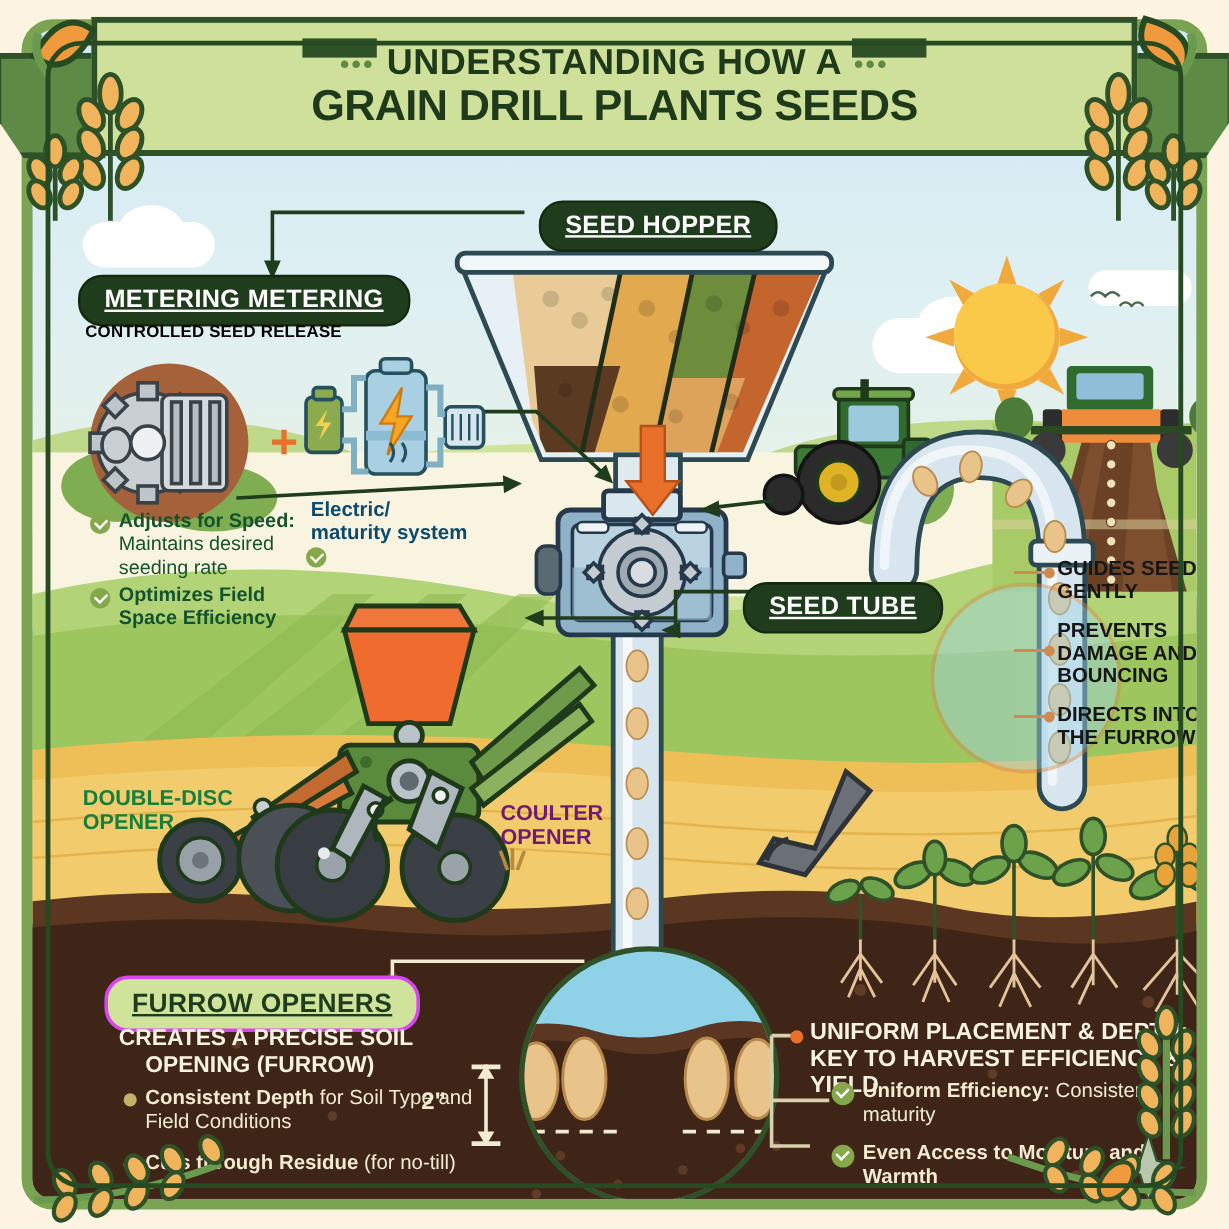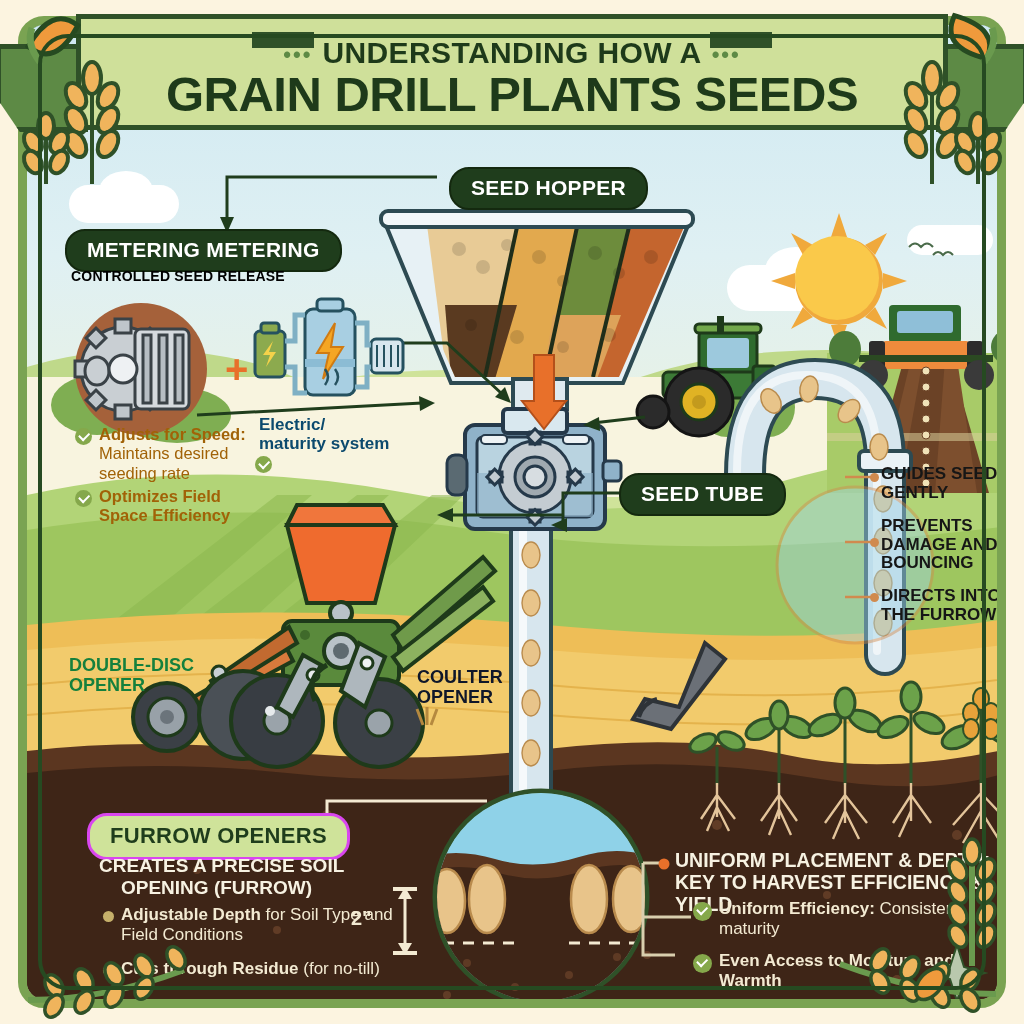--- a/index.html
+++ b/index.html
@@ -44,48 +44,49 @@
   .banner-notch.l { left: 176px; }
   .banner-notch.r { right: 176px; }
   .title-eyebrow {
     position: absolute; top: 22px; left: 0; width: 100%;
     text-align: center; font-size: 30px; font-weight: 700; letter-spacing: 0.4px;
     color: #1e3a1a; font-family: "Liberation Sans", sans-serif;
   }
   .title-eyebrow .dashes { display: inline-block; color: #5d8a45; font-size: 22px; vertical-align: middle; margin: 0 10px; letter-spacing: 2px; }
   .title-main {
     position: absolute; top: 56px; left: 0; width: 100%;
-    text-align: center; font-size: 49px; font-weight: 700; letter-spacing: -0.5px;
+    text-align: center; font-size: 36px; font-weight: 700; letter-spacing: -0.5px;
     color: #1e3a1a; line-height: 1;
   }
   .corner-wheat { position: absolute; z-index: 55; }
 
   
   .pill {
     position: absolute; z-index: 45;
     background: #1f3d1c; color: #ffffff;
     font-size: 21px; font-weight: 700; letter-spacing: 0.3px;
     padding: 7px 20px 8px; border-radius: 20px; white-space: nowrap;
     border: 2px solid #14290f;
+    text-decoration: underline;
   }
   .pill.light { background: #cfe39a; color: #1f3d1c; border: 3px solid #d946ef; }
 
   
   .subhead { position: absolute; font-size: 14px; font-weight: 700; color: #000000; letter-spacing: 0.2px; z-index: 45; }
   .bullet-row { display: flex; align-items: flex-start; gap: 7px; margin-bottom: 4px; }
   .check {
     flex: 0 0 auto; width: 17px; height: 17px; border-radius: 50%;
     background: #85a84b; position: relative; margin-top: 3px;
   }
   .check::after {
     content: ""; position: absolute; left: 4px; top: 4px; width: 8px; height: 4.5px;
     border-left: 2.2px solid #fff; border-bottom: 2.2px solid #fff; transform: rotate(-45deg);
   }
   .dot-b { flex: 0 0 auto; width: 11px; height: 11px; border-radius: 50%; background: #c6b06a; margin-top: 6px; }
-  .btxt { font-size: 16.5px; line-height: 1.17; color: #a16207; }
+  .btxt { font-size: 16.5px; line-height: 1.17; color: #14532d; }
   .btxt b { font-weight: 700; }
 
   
   .rt-item { position: absolute; font-size: 17px; font-weight: 700; line-height: 1.1; color: #161616; z-index: 45; }
   .rt-dot { position: absolute; width: 9px; height: 9px; border-radius: 50%; background: #d08a4e; z-index: 46; }
 
   
   .hopper { position: absolute; z-index: 30; }
 
   .metbox { position: absolute; z-index: 32; }
@@ -555,29 +556,29 @@
       </g>
     </svg>
     <svg style="position:absolute;left:628px;top:830px;z-index:46" width="18" height="18">
       <circle cx="9" cy="9" r="5.5" fill="#e8702a"></circle>
     </svg>
     <div class="rt-dot" style="left:843px;top:448px;"></div>
     <div class="rt-dot" style="left:843px;top:513px;"></div>
     <div class="rt-dot" style="left:843px;top:568px;"></div>
 
     <div class="pill" style="left:422px;top:142px;">SEED HOPPER</div>
-    <div class="pill" style="left:592px;top:448px;">SEED TUBE</div>
+    <div class="pill" style="left:592px;top:460px;">SEED TUBE</div>
     <div class="pill" style="left:38px;top:204px;">METERING METERING</div>
     <div class="pill light" style="left:60px;top:788px;font-size:22px;">FURROW OPENERS</div>
 
     <div style="position:absolute;left:42px;top:630px;z-index:45;color:#15803d;font-weight:700;font-size:18px;line-height:1.12;">
       <div>DOUBLE-DISC</div>
       <div>OPENER</div>
     </div>
-    <div style="position:absolute;left:390px;top:642px;z-index:45;color:#0f172a;font-weight:700;font-size:18px;line-height:1.12;">
+    <div style="position:absolute;left:390px;top:642px;z-index:45;color:#701a75;font-weight:700;font-size:18px;line-height:1.12;">
       <div>COULTER</div>
       <div>OPENER</div>
     </div>
 
     <div class="subhead" style="left:44px;top:243px;">CONTROLLED SEED RELEASE</div>
 
     <div style="position:absolute;left:232px;top:390px;z-index:45;font-size:17px;font-weight:700;color:#0c4a6e;line-height:1.13;">
       <div>Electric/</div>
       <div>maturity system</div>
     </div>
@@ -608,21 +609,21 @@
     <div class="rt-item" style="left:854px;top:562px;width:128px;">DIRECTS INTO THE FURROW</div>
 
     <div style="position:absolute;left:72px;top:830px;z-index:45;color:#f7f2e2;font-weight:700;font-size:19px;line-height:1.14;">
       <div>CREATES A PRECISE SOIL</div>
       <div style="padding-left:22px;">OPENING (FURROW)</div>
     </div>
     <div style="position:absolute;left:76px;top:880px;width:300px;z-index:45;">
       <div class="bullet-row" style="margin-bottom:14px;">
         <span class="dot-b"></span>
         <span class="btxt" style="color:#f3ead2;font-size:17px;">
-          <b>Adjustable Depth</b><span> for Soil Type and Field Conditions</span>
+          <b>Consistent Depth</b><span> for Soil Type and Field Conditions</span>
         </span>
       </div>
       <div class="bullet-row">
         <span class="dot-b"></span>
         <span class="btxt" style="color:#f3ead2;font-size:17px;">
           <b>Cuts through Residue</b><span> (for no-till)</span>
         </span>
       </div>
     </div>
 

